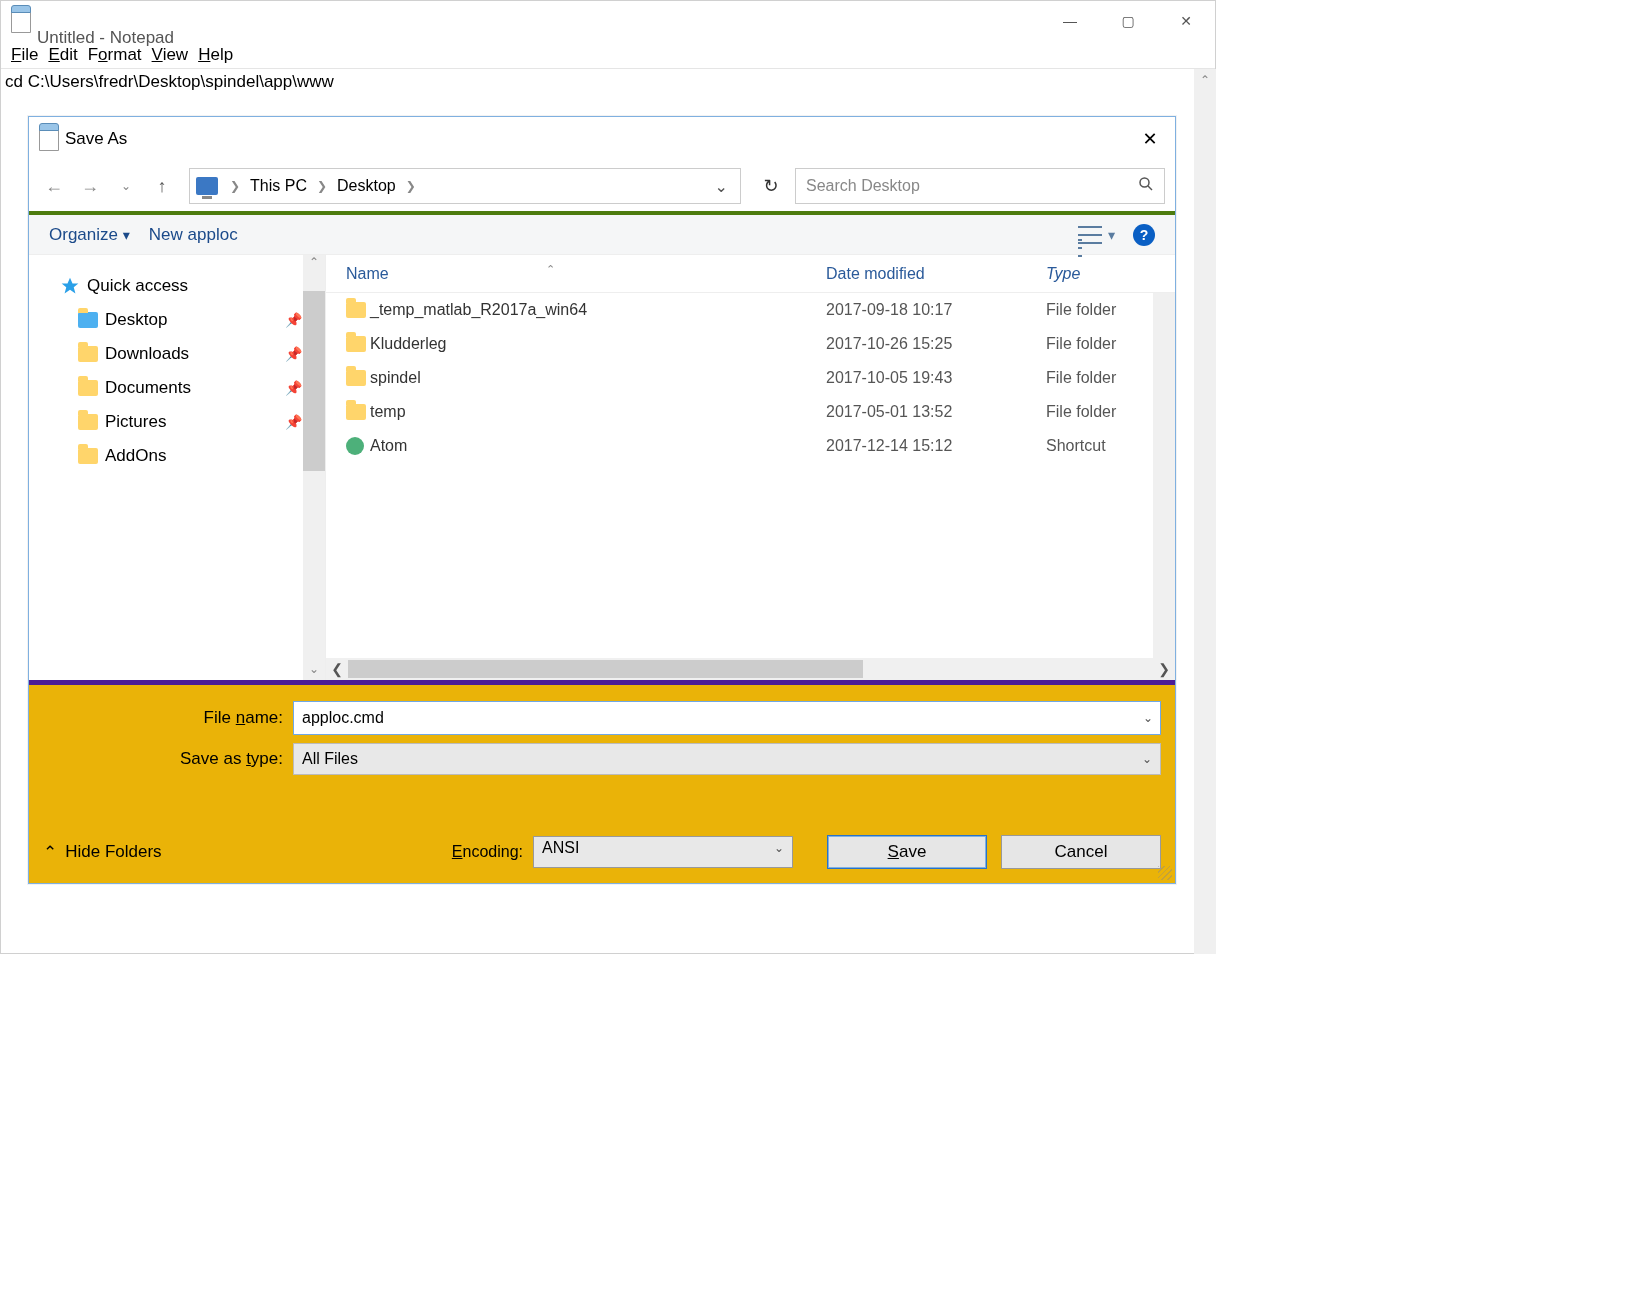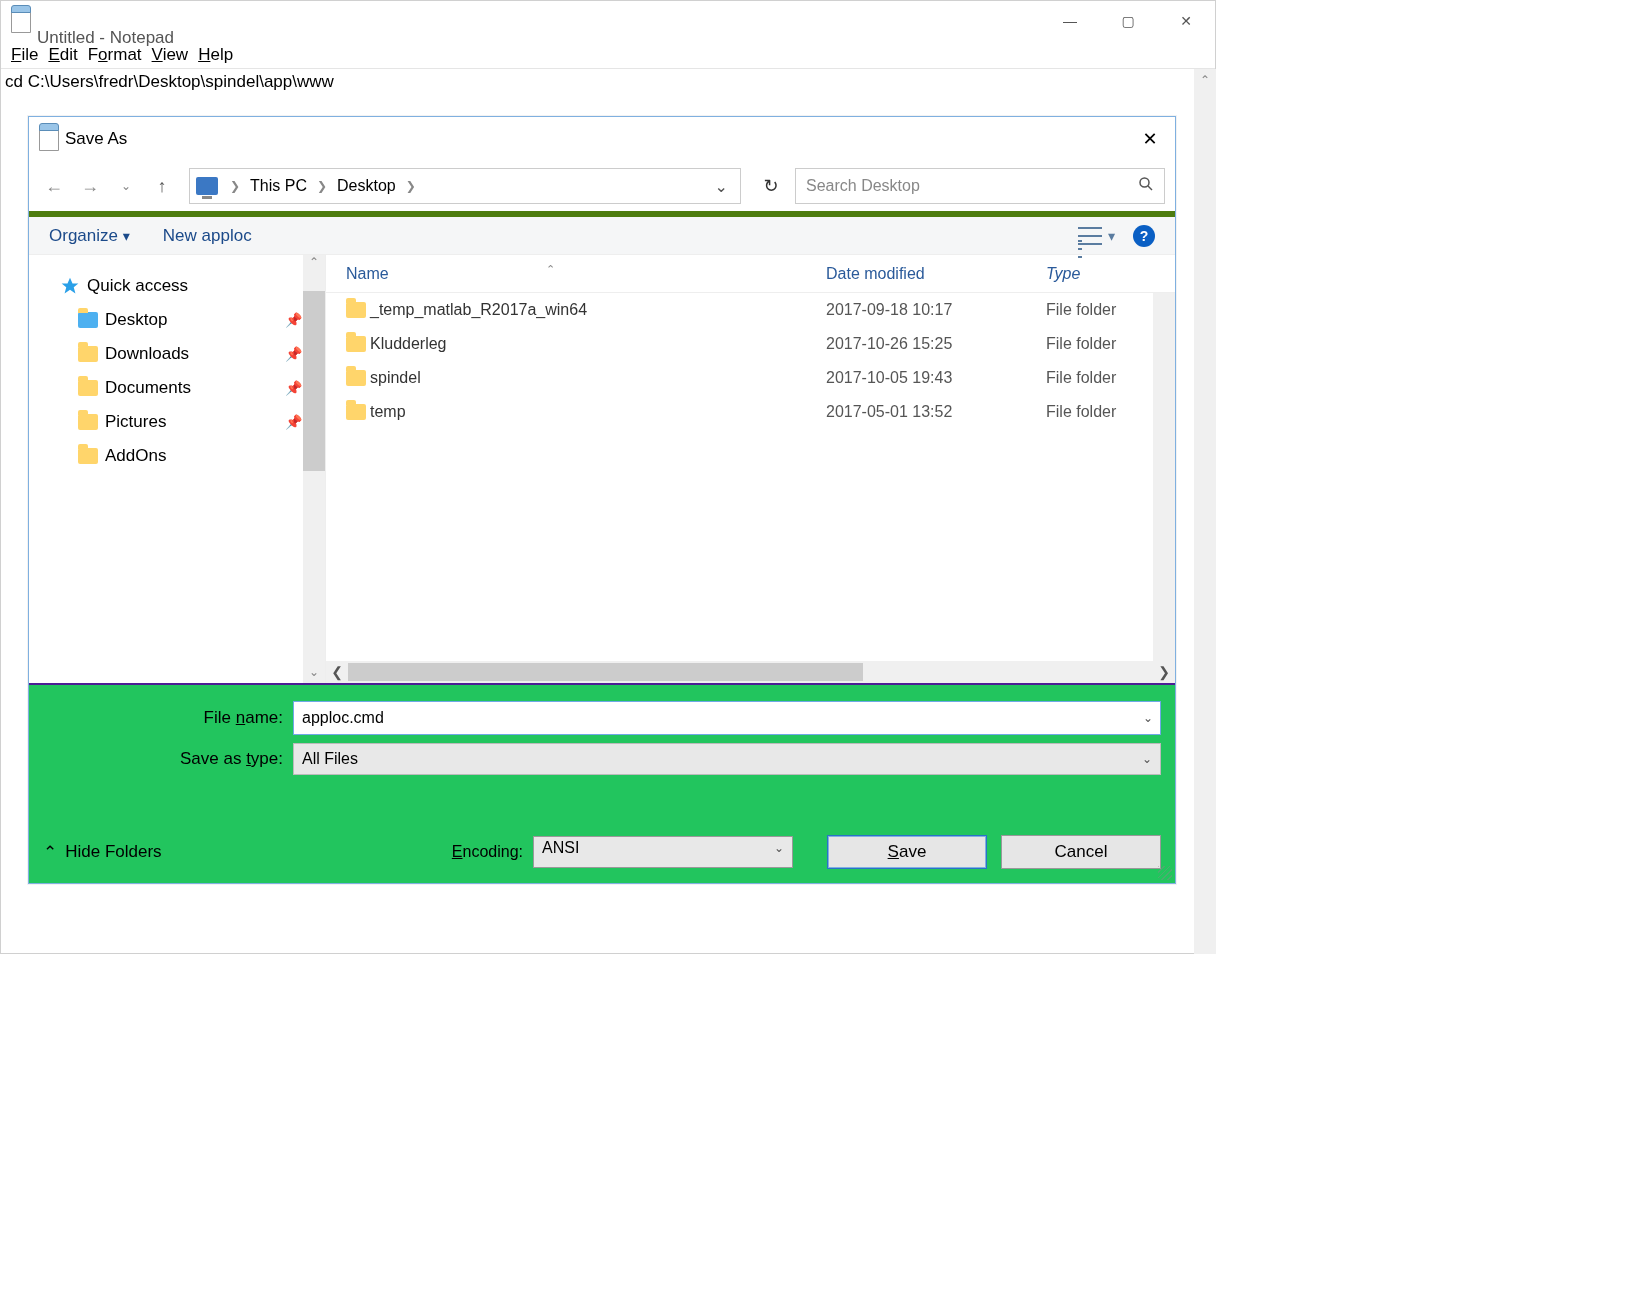--- a/index.html
+++ b/index.html
@@ -36,21 +36,21 @@
 .addr .crumb { padding: 0 2px; color: #000; }
 .addr .sep { color: #888; font-size: 12px; padding: 0 4px; }
 .addr .drop { margin-left: auto; color: #555; padding: 0 6px; }
 .refresh { width: 36px; height: 36px; display: flex; align-items: center; justify-content: center; color: #333; font-size: 18px; }
 .search { width: 370px; height: 36px; border: 1px solid #ccc; display: flex; align-items: center; padding: 0 10px; color: #888; }
 .search input { border: none; outline: none; flex: 1; font-size: 16px; color: #333; }
 .search input::placeholder { color: #888; }
 .search .sicn { color: #555; }
 
 
-.sa-toolbar { height: 44px; background: #f5f6f7; border-top: 6px solid #4d7c0f; border-bottom: 1px solid #eee; display: flex; align-items: center; padding: 0 20px; gap: 33px; color: #1b4a8a; font-size: 17px; }
+.sa-toolbar { height: 44px; background: #f5f6f7; border-top: 4px solid #4d7c0f; border-bottom: 1px solid #eee; display: flex; align-items: center; padding: 0 20px; gap: 19px; color: #1b4a8a; font-size: 17px; }
 .sa-toolbar .right { margin-left: auto; display: flex; align-items: center; gap: 18px; }
 .viewicon { width: 24px; height: 18px; display: flex; flex-direction: column; justify-content: space-between; }
 .viewicon i { display: block; height: 2px; background: #5a7ca0; }
 .viewicon i::before { content: ""; display: inline-block; width: 4px; height: 2px; background: #5a7ca0; margin-right: 2px; }
 .helpdot { width: 22px; height: 22px; border-radius: 50%; background: #0a5fc4; color: #fff; display: flex; align-items: center; justify-content: center; font-size: 14px; font-weight: bold; }
 
 
 .sa-body { flex: 1; display: flex; min-height: 0; }
 .tree { width: 296px; background: #fff; padding: 14px 4px 0 30px; position: relative; overflow: hidden; }
 .tree-item { display: flex; align-items: center; height: 34px; font-size: 17px; }
@@ -77,21 +77,21 @@
 .frow .tp { flex: 1; color: #555; white-space: nowrap; overflow: hidden; }
 .atom-ic { width: 18px; height: 18px; border-radius: 50%; background: #4db07a; position: relative; }
 .files-vsb { position: absolute; right: 0; top: 0; width: 22px; background: #f0f0f0; }
 .files-wrap { position: relative; flex: 1; overflow: hidden; }
 .files-hsb { height: 22px; background: #f0f0f0; display: flex; align-items: center; }
 .files-hsb .arr { width: 22px; text-align: center; color: #555; font-size: 14px; }
 .files-hsb .track { flex: 1; height: 100%; background: #f0f0f0; position: relative; }
 .files-hsb .thumb { position: absolute; left: 0; top: 2px; bottom: 2px; width: 64%; background: #ccc; }
 
 
-.sa-lower { background: #22c55e; padding: 16px 14px 14px; border-top: 2px solid #4c1d95; }
+.sa-lower { background: #eab308; padding: 16px 14px 14px; border-top: 5px solid #4c1d95; }
 .form-row { display: flex; align-items: center; margin-bottom: 8px; }
 .form-row label { width: 250px; text-align: right; padding-right: 10px; font-size: 17px; color: #000; }
 .form-row .field { flex: 1; }
 .fn-input { width: 100%; height: 34px; border: 1px solid #6fa8e6; padding: 0 30px 0 8px; font-size: 16px; background: #fff; position: relative; }
 .fn-wrap { position: relative; flex: 1; }
 .fn-wrap .dd { position: absolute; right: 8px; top: 50%; transform: translateY(-50%); color: #555; font-size: 12px; }
 .type-select { width: 100%; height: 32px; border: 1px solid #bbb; background: #e8e8e8; padding: 0 30px 0 8px; font-size: 16px; display: flex; align-items: center; position: relative; }
 .type-select .dd { position: absolute; right: 8px; color: #555; font-size: 12px; }
 
 .sa-footer { display: flex; align-items: center; margin-top: 60px; gap: 14px; }
@@ -267,20 +267,28 @@
               <span class="tp">File folder</span>
             </div>
             <div class="frow">
               <span class="ic">
                 <span class="folder-ic"></span>
               </span>
               <span class="nm">temp</span>
               <span class="dt">2017-05-01 13:52</span>
               <span class="tp">File folder</span>
             </div>
+            <div class="frow">
+              <span class="ic">
+                <span class="atom-ic"></span>
+              </span>
+              <span class="nm">Atom</span>
+              <span class="dt">2017-12-14 15:12</span>
+              <span class="tp">Shortcut</span>
+            </div>
           </div>
         <div class="files-vsb" style="height:100%;"></div>
       </div>
       <div class="files-hsb">
         <div class="arr">❮</div>
           <div class="track">
             <div class="thumb"></div>
           </div>
           <div class="arr">❯</div>
       </div>

